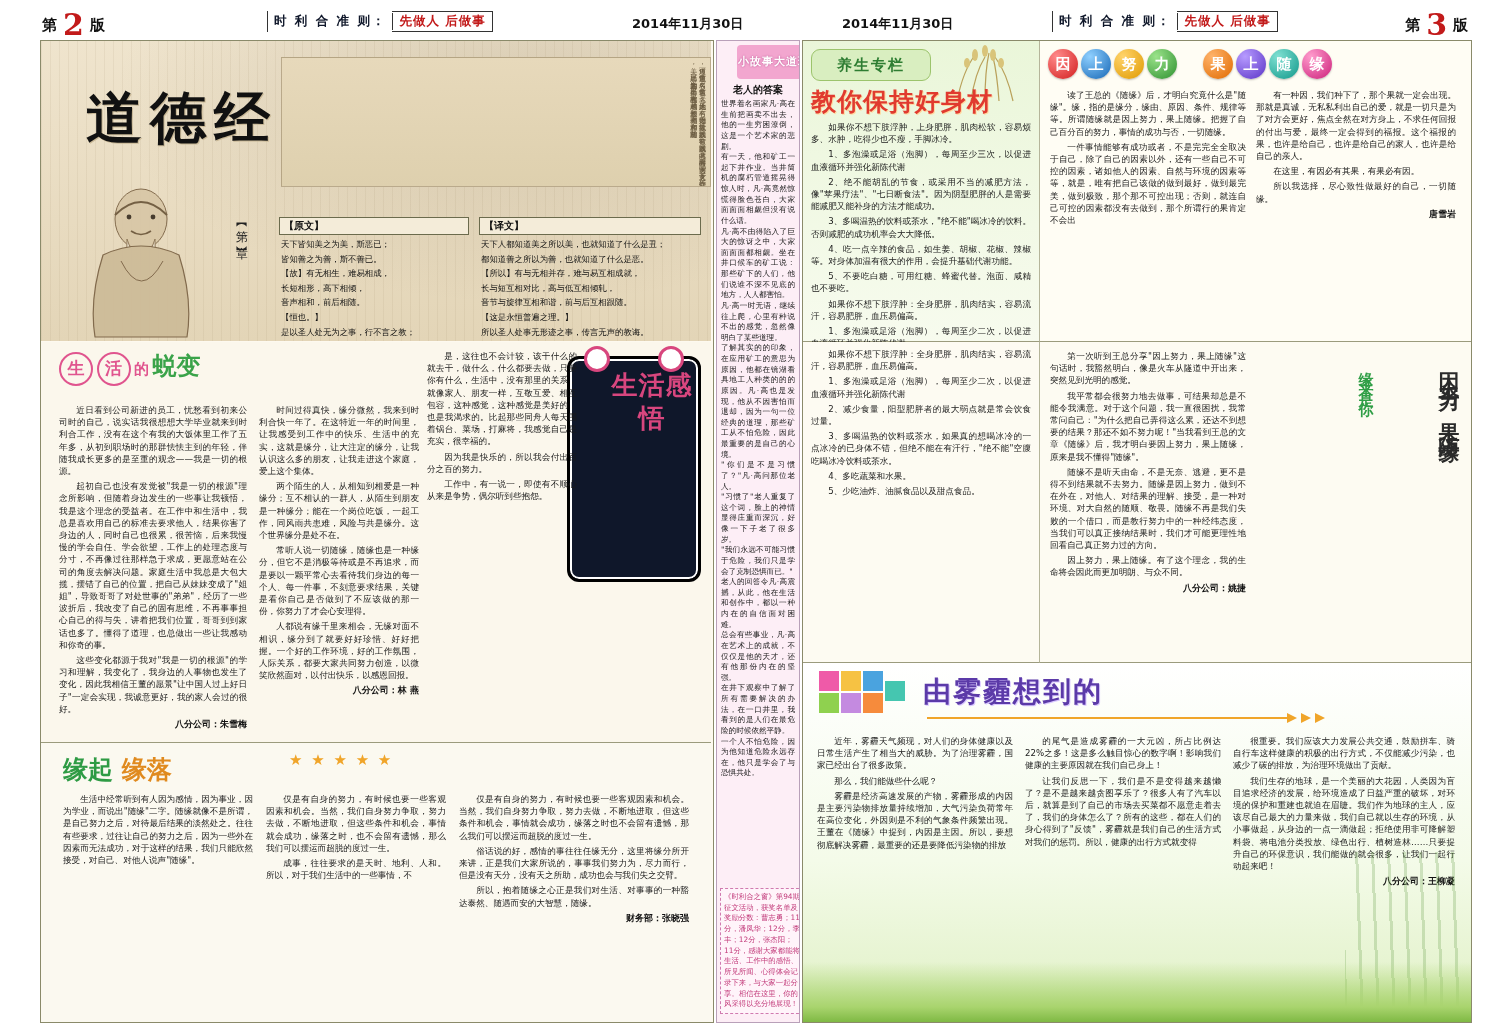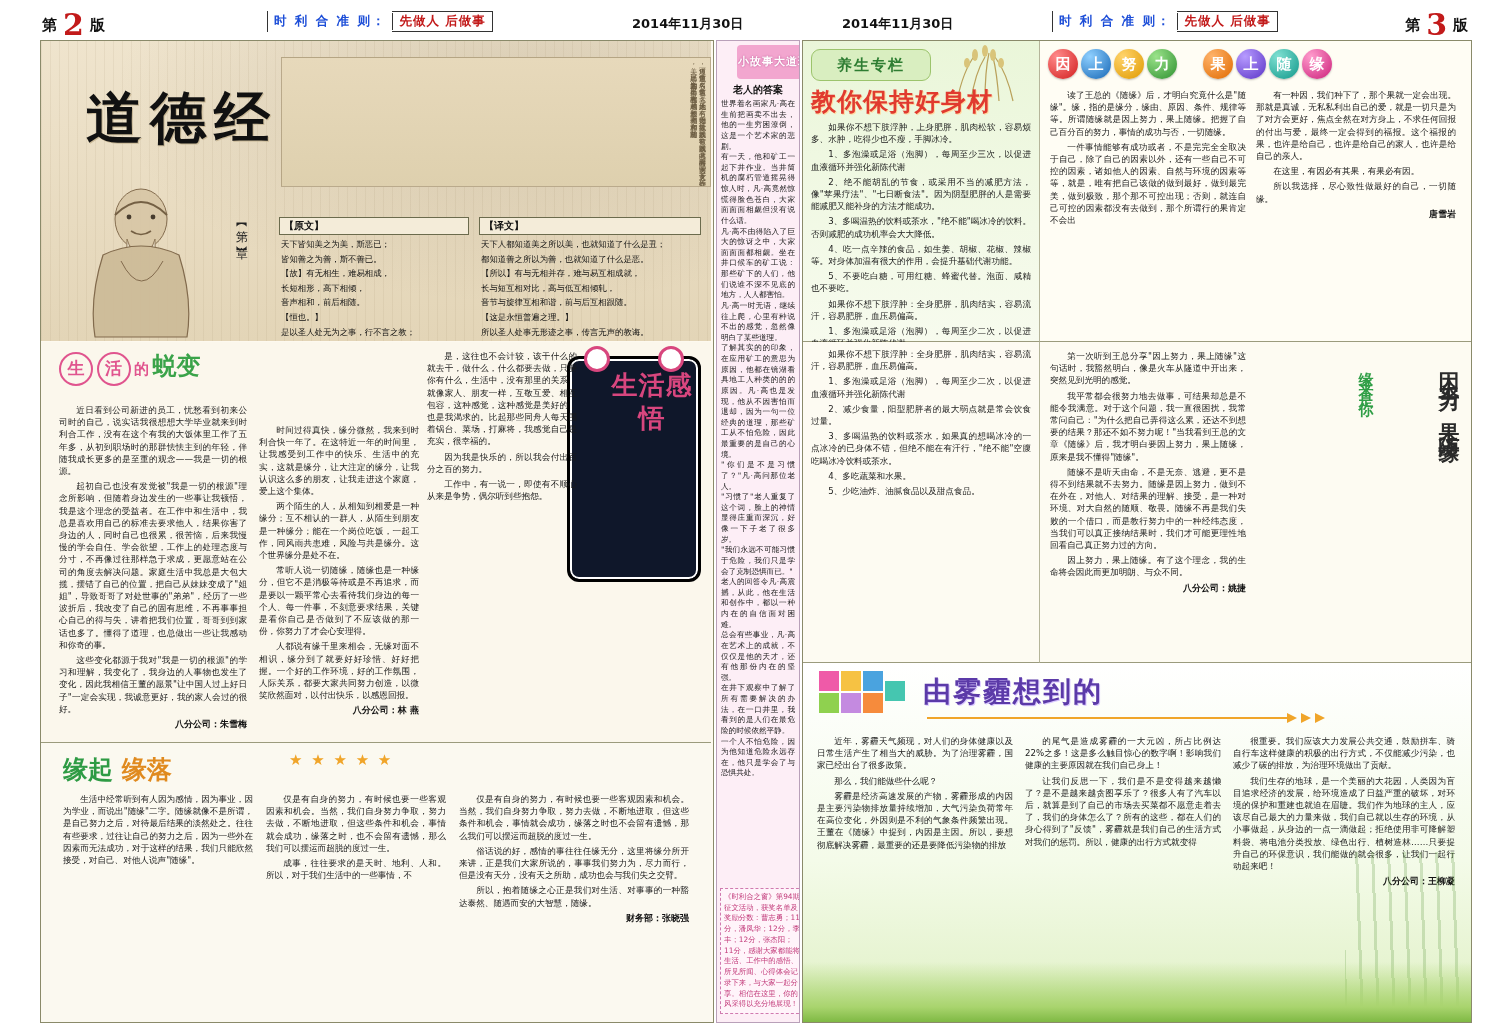--- a/index.html
+++ b/index.html
@@ -12,21 +12,21 @@
   }
   .page{position:relative;width:1510px;height:1031px;box-sizing:border-box;padding:8px 12px;}
   
   .masthead{position:relative;height:36px;display:flex;align-items:center;}
   .mh-left,.mh-right{display:flex;align-items:center;gap:6px;}
   .mh-left{position:absolute;left:30px;top:2px;}
   .mh-right{position:absolute;right:30px;top:2px;}
   .pg-word{font-family:"DejaVu Serif","Liberation Serif",serif;font-size:15px;font-weight:bold;color:#111;}
   .pg-num{font-family:"DejaVu Serif",serif;font-size:30px;font-weight:bold;color:#c21a1a;line-height:1;}
   .slogan{display:flex;align-items:center;border:1px solid #333;height:19px;font-size:12.5px;}
-  .slogan .k{background:#fff;color:#1d4ed8;padding:13px 6px;letter-spacing:2px;font-weight:bold;}
+  .slogan .k{background:#fff;color:#0f172a;padding:13px 6px;letter-spacing:2px;font-weight:bold;}
   .slogan .v{background:#fff;color:#c21a1a;padding:0 6px;letter-spacing:1px;font-weight:bold;border-left:1px solid #333;}
   .mh-date{position:absolute;font-size:13px;font-weight:bold;color:#111;top:7px;}
   .mh-date.l{left:620px;}
   .mh-date.r{left:830px;}
   .mh-slogan-l{position:absolute;left:255px;top:3px;}
   .mh-slogan-r{position:absolute;left:1040px;top:3px;}
 
   
   .sheet{position:absolute;top:40px;bottom:8px;}
   .left-sheet{left:40px;width:672px;border:1px solid #8a8a6a;background:#fdf9ef;overflow:hidden;}
@@ -235,21 +235,21 @@
         <span>生活感悟</span>
       </div>
 
       <div class="blk txt" style="left:18px;top:62px;width:188px;height:320px;">
         <p>近日看到公司新进的员工，忧愁看到初来公司时的自己，说实话我很想想大学毕业就来到时利合工作，没有在这个有我的大饭体里工作了五年多，从初到职场时的那群怯怯主到的年轻，伴随我成长更多的是至重的观念——我是一切的根源。</p>
         <p>起初自己也没有发觉被"我是一切的根源"理念所影响，但随着身边发生的一些事让我顿悟，我是这个理念的受益者。在工作中和生活中，我总是喜欢用自己的标准去要求他人，结果你害了身边的人，同时自己也很累，很苦恼，后来我慢慢的学会自任、学会欲望，工作上的处理态度与分寸，不再像过往那样急于求成，更愿意站在公司的角度去解决问题。家庭生活中我总是大包大揽，摆错了自己的位置，把自己从妹妹变成了"姐姐"，导致哥哥了对处世事的"弟弟"，经历了一些波折后，我改变了自己的固有思维，不再事事担心自己的得与失，讲着把我们位置，哥哥到到家话也多了。懂得了道理，也总做出一些让我感动和你奇的事。</p>
         <p>这些变化都源于我对"我是一切的根源"的学习和理解，我变化了，我身边的人事物也发生了变化，因此我相信王董的愿景"让中国人过上好日子"一定会实现，我诚意更好，我的家人会过的很好。</p>
         <div class="sig">八分公司：朱雪梅</div>
       </div>
 
-      <div class="blk txt" style="left:218px;top:62px;width:160px;height:330px;margin-top:20px;">
+      <div class="blk txt" style="left:218px;top:62px;width:160px;height:330px;">
         <p>时间过得真快，缘分微然，我来到时利合快一年了。在这特近一年的时间里，让我感受到工作中的快乐、生活中的充实，这就是缘分，让大注定的缘分，让我认识这么多的朋友，让我走进这个家庭，爱上这个集体。</p>
         <p>两个陌生的人，从相知到相爱是一种缘分；互不相认的一群人，从陌生到朋友是一种缘分；能在一个岗位吃饭，一起工作，同风雨共患难，风险与共是缘分。这个世界缘分是处不在。</p>
         <p>常听人说一切随缘，随缘也是一种缘分，但它不是消极等待或是不再追求，而是要以一颗平常心去看待我们身边的每一个人、每一件事，不刻意要求结果，关键是看你自己是否做到了不应该做的那一份，你努力了才会心安理得。</p>
         <p>人都说有缘千里来相会，无缘对面不相识，缘分到了就要好好珍惜、好好把握。一个好的工作环境，好的工作氛围，人际关系，都要大家共同努力创造，以微笑欣然面对，以付出快乐，以感恩回报。</p>
         <div class="sig">八分公司：林 燕</div>
       </div>
 
       <div class="blk txt" style="left:386px;top:8px;width:150px;height:380px;">
         <p>是，这往也不会计较，该干什么的就去干，做什么，什么都要去做，只要你有什么，生活中，没有那里的关系，就像家人、朋友一样，互敬互爱、相互包容，这种感觉，这种感觉是美好的，也是我渴求的。比起那些同舟人每天围着锅台、菜场，打麻将，我感觉自己是充实，很幸福的。</p>
         <p>因为我是快乐的，所以我会付出百分之百的努力。</p>

